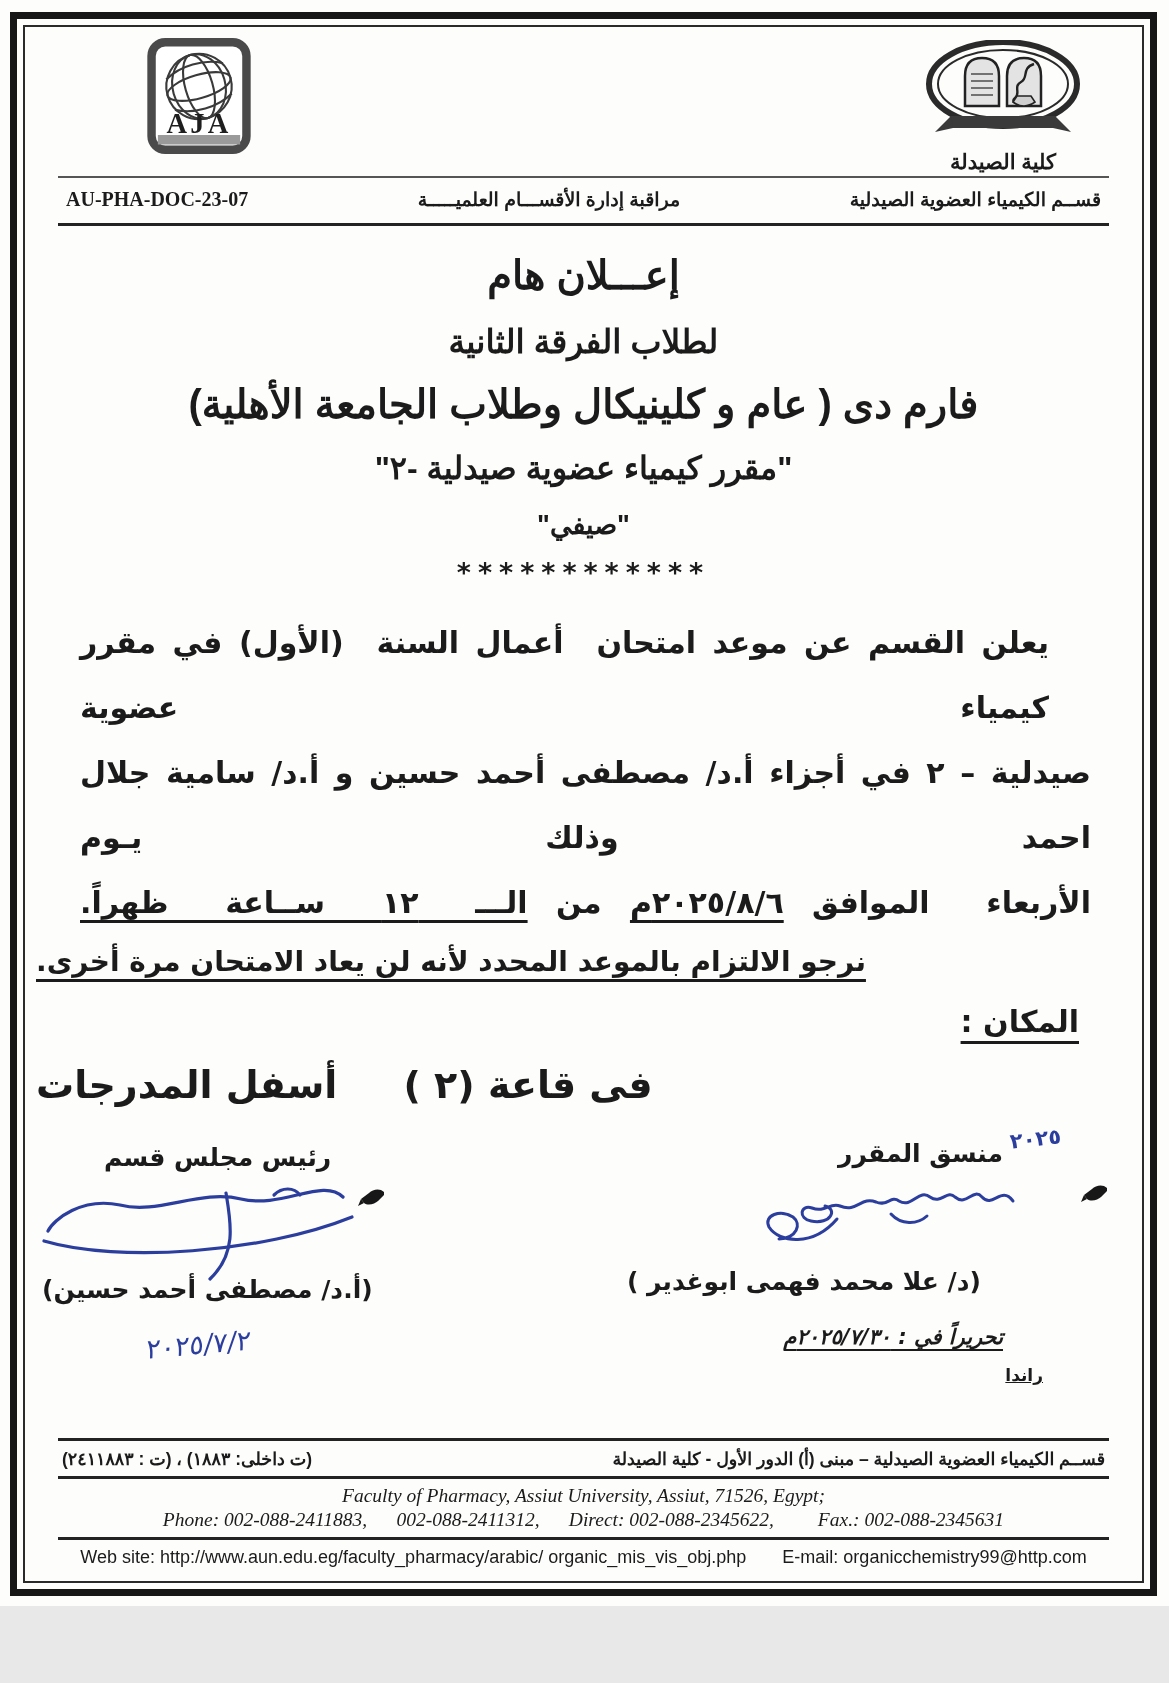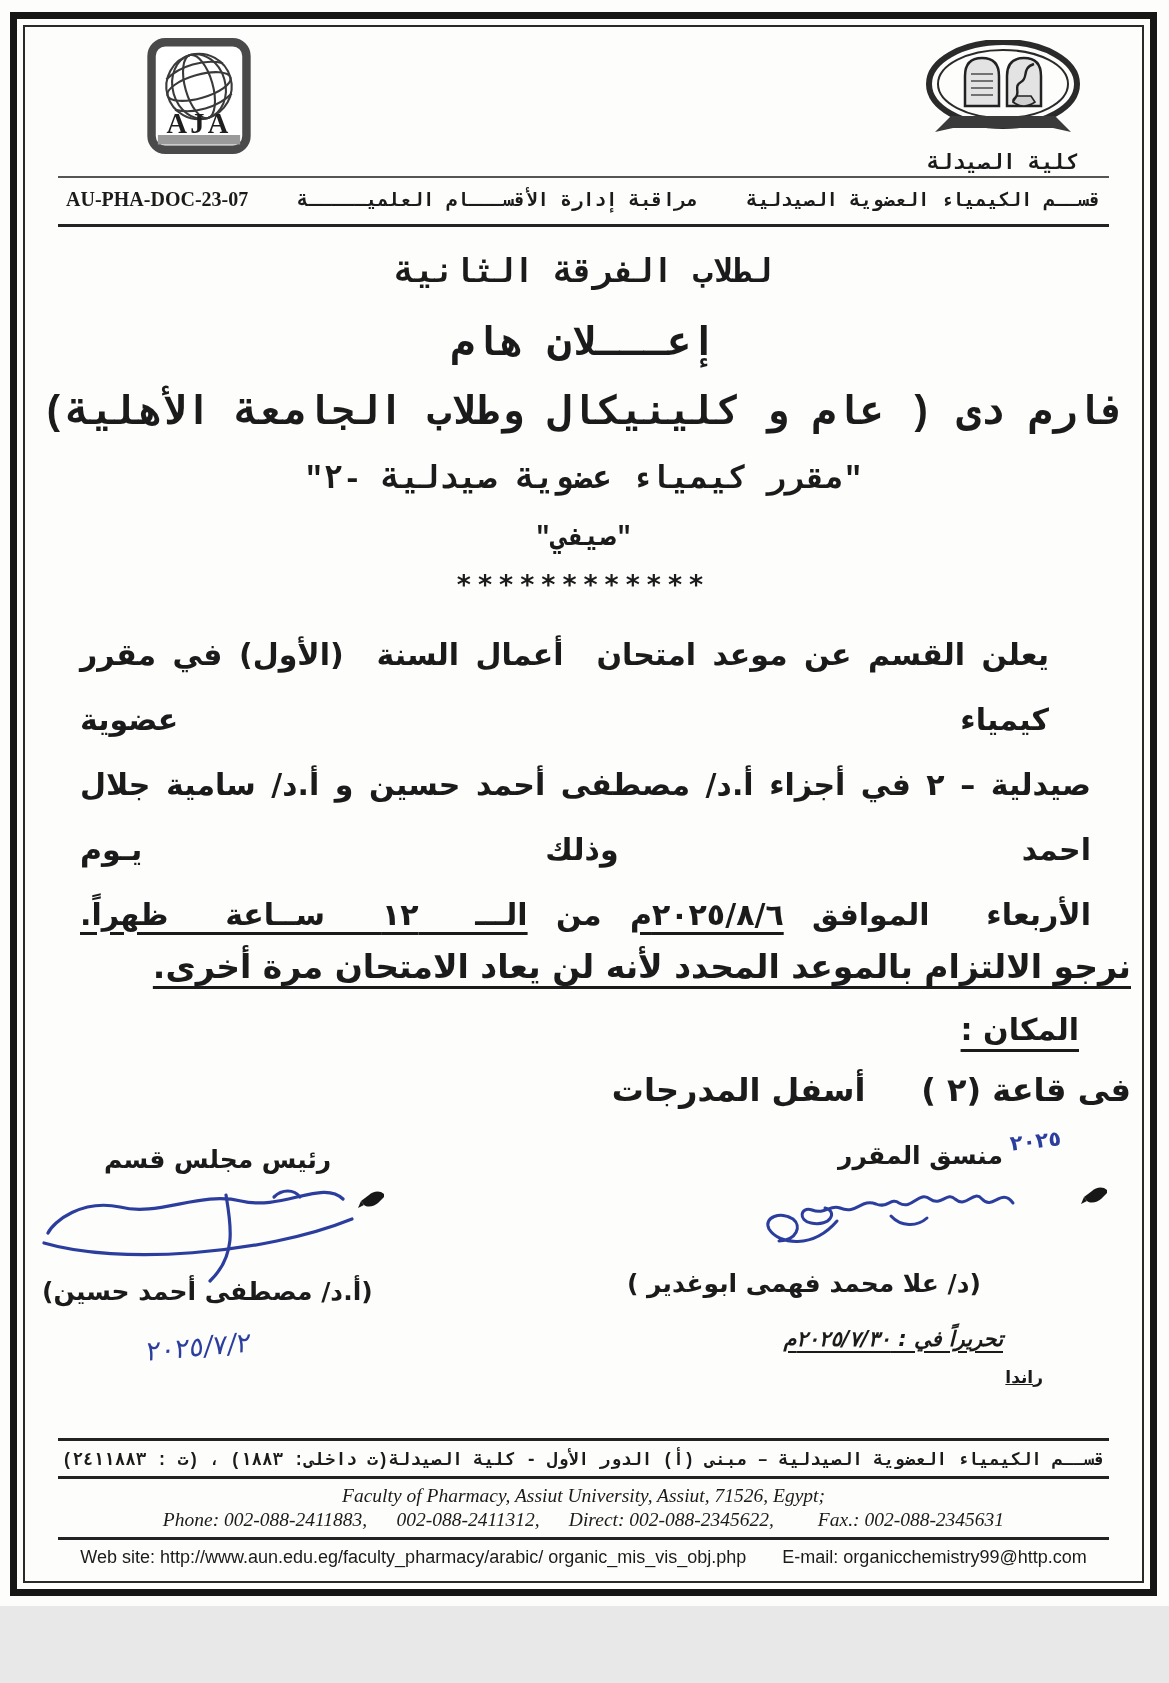--- a/index.html
+++ b/index.html
@@ -4,21 +4,21 @@
 <style>
   html,body{margin:0;padding:0;background:#e8e8e8;}
   .page{
     position:relative;width:1169px;height:1606px;background:#fdfdfc;
     margin:0 auto;overflow:hidden;color:#1b1b1b;
     font-family:"DejaVu Sans",sans-serif;
   }
   .frame-outer{position:absolute;left:10px;top:12px;right:12px;bottom:10px;border:7px solid #161616;pointer-events:none;}
   .frame-inner{position:absolute;left:23px;top:25px;right:25px;bottom:23px;border:2px solid #2a2a2a;pointer-events:none;}
   .content{position:absolute;left:36px;top:34px;right:38px;bottom:32px;display:flex;flex-direction:column;}
-  .ar{font-family:Liberation Mono, monospace;font-weight:bold;}
+  .ar{font-family:Liberation Sans, sans-serif;font-weight:bold;}
   .center{text-align:center;}
   .pre{white-space:pre-wrap;}
 
   
   .logos-row{display:flex;justify-content:space-between;align-items:flex-start;padding:4px 48px 0 110px;height:138px;}
   .pharm-block{text-align:center;margin-top:2px;}
   .pharm-caption{font-size:21px;font-weight:bold;margin-top:2px;letter-spacing:0.5px;}
 
   
   .rule{background:#555;height:2px;margin:0 22px;}
@@ -32,26 +32,26 @@
   .t3{font-size:40px;margin-top:20px;}
   .t4{font-size:32px;margin-top:22px;}
   .t5{font-size:27px;margin-top:22px;}
   .stars{font-size:27px;letter-spacing:7px;margin-top:16px;font-weight:bold;}
 
   
   .body-par{direction:rtl;font-size:30px;font-weight:bold;padding:0 40px 0 44px;margin-top:22px;}
   .bline{line-height:65px;text-align:justify;text-align-last:justify;}
   .bline.first{padding-right:42px;}
   .useg{text-decoration:underline;text-underline-offset:7px;text-decoration-thickness:2.5px;}
-  .warning{direction:rtl;text-align:right;font-size:33px;font-weight:bold;
+  .warning{direction:rtl;text-align:left;font-size:28px;font-weight:bold;margin-top:10px;
            text-decoration:underline;text-underline-offset:8px;text-decoration-thickness:3px;}
   .place-label{direction:rtl;text-align:right;padding-right:52px;font-size:30px;font-weight:bold;margin-top:26px;
            }
   .place-label span{text-decoration:underline;text-underline-offset:9px;text-decoration-thickness:3px;}
-  .place-value{direction:rtl;text-align:right;font-size:32px;font-weight:bold;margin-top:24px;}
+  .place-value{direction:rtl;text-align:left;font-size:38px;font-weight:bold;margin-top:24px;}
 
   
   .sig-area{position:relative;height:312px;margin-top:18px;}
   .sig-area .abs{position:absolute;}
   .sig-title{font-size:25px;font-weight:bold;direction:rtl;}
   .sig-name{font-size:25px;font-weight:bold;direction:rtl;white-space:nowrap;}
   .blue{color:#2b3e9e;}
   .annot{font-size:21px;font-weight:bold;transform:rotate(-6deg);letter-spacing:2px;}
   .date-line{font-size:21px;font-weight:bold;font-style:italic;direction:rtl;
              text-decoration:underline;text-underline-offset:5px;}
@@ -118,22 +118,22 @@
     <div class="rule"></div>
 
     <div class="header-row" dir="rtl">
       <div class="ar">قســم الكيمياء العضوية الصيدلية</div>
       <div class="ar">مراقبة إدارة الأقســـام العلميـــــة</div>
       <div class="doc-code">AU-PHA-DOC-23-07</div>
     </div>
 
     <div class="rule dark"></div>
 
+    <div class="ar center t1">إعـــلان هام</div>
     <div class="ar center t2">لطلاب الفرقة الثانية</div>
-    <div class="ar center t1">إعـــلان هام</div>
     <div class="ar center t3" dir="rtl">فارم دى ( عام و كلينيكال وطلاب الجامعة الأهلية)</div>
     <div class="ar center t4" dir="rtl">"مقرر كيمياء عضوية صيدلية -٢"</div>
     <div class="ar center t5" dir="rtl">"صيفي"</div>
     <div class="center stars">************</div>
 
     <div class="body-par">
       <div class="bline first pre">يعلن القسم عن موعد امتحان  أعمال السنة  (الأول) في مقرر كيمياء عضوية</div>
       <div class="bline pre">صيدلية – ٢ في أجزاء أ.د/ مصطفى أحمد حسين و أ.د/ سامية جلال  احمد وذلك يـوم</div>
       <div class="bline pre"><span>الأربعاء  الموافق </span><span class="useg">٢٠٢٥/٨/٦م</span><span> من </span><span class="useg">الـــ  ١٢  ســاعة  ظهراً.</span></div>
     </div>

